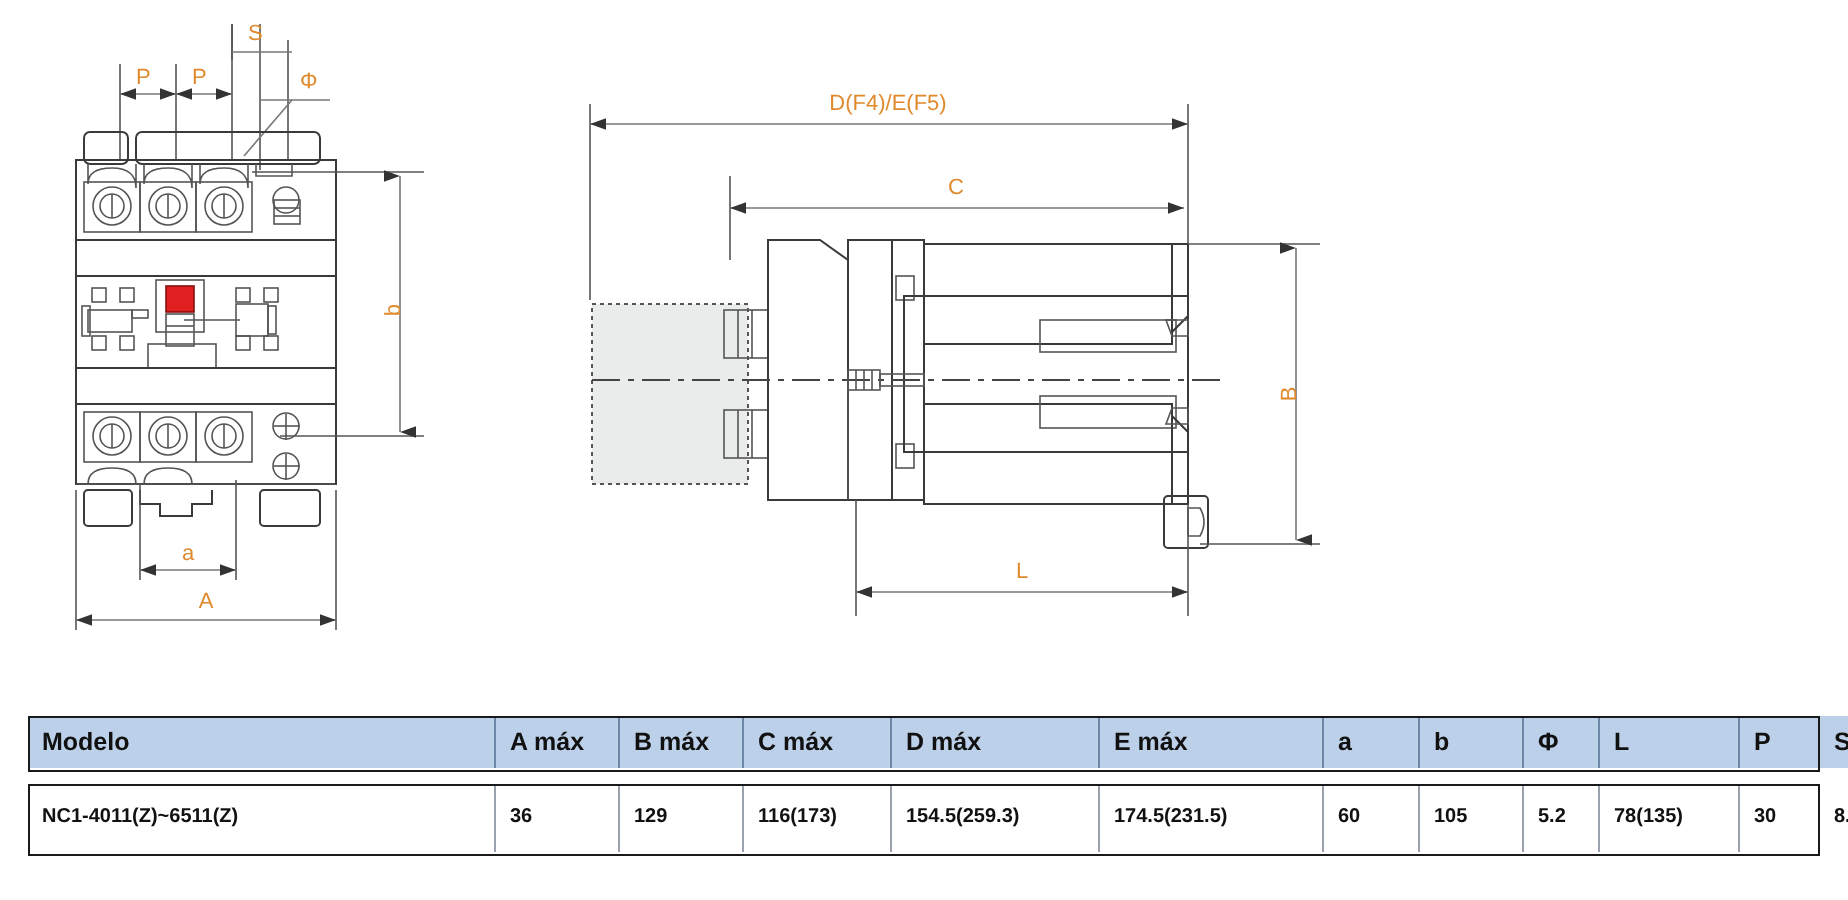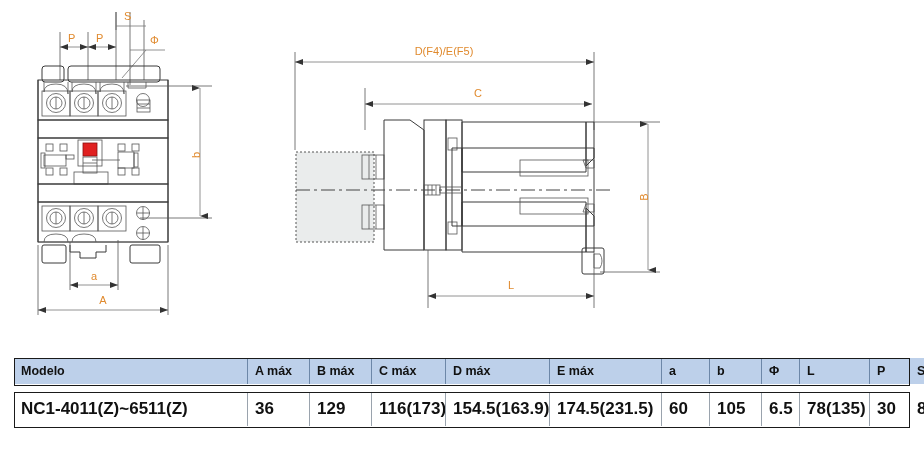--- a/index.html
+++ b/index.html
@@ -74,21 +74,21 @@
     border: 1.6px solid #1a1a1a;
     box-sizing: border-box;
     pointer-events: none;
   }
   table.spec tbody tr { background: #ffffff; }
   table.spec tbody td {
     border-right: 1px solid #9aa3ad;
     box-sizing: border-box;
     height: 34px;
     line-height: 34px;
-    font-size: 17px;
+    font-size: 10px;
   }
   table.spec tbody td:last-child { border-right: none; }
   #table-body-offset { margin-top: 8px; }
   .tbl-layer { position: relative; }
 </style>
 </head>
 <body>
 
 <div id="page">
 
@@ -398,25 +398,25 @@
             <col style="width: 70px;">
             <col style="width: 40px;">
             <col style="width: 40px;">
           </colgroup>
         <tbody id="body-rows">
             <tr>
               <td>NC1-4011(Z)~6511(Z)</td>
               <td>36</td>
               <td>129</td>
               <td>116(173)</td>
-              <td>154.5(163.9)</td>
+              <td>154.5(259.3)</td>
               <td>174.5(231.5)</td>
               <td>60</td>
               <td>105</td>
-              <td>6.5</td>
+              <td>5.2</td>
               <td>78(135)</td>
               <td>30</td>
               <td>8.6</td>
             </tr>
           </tbody>
       </table>
       <div id="body-row-box" style="top:0;"></div>
     </div>
   </div>
 

